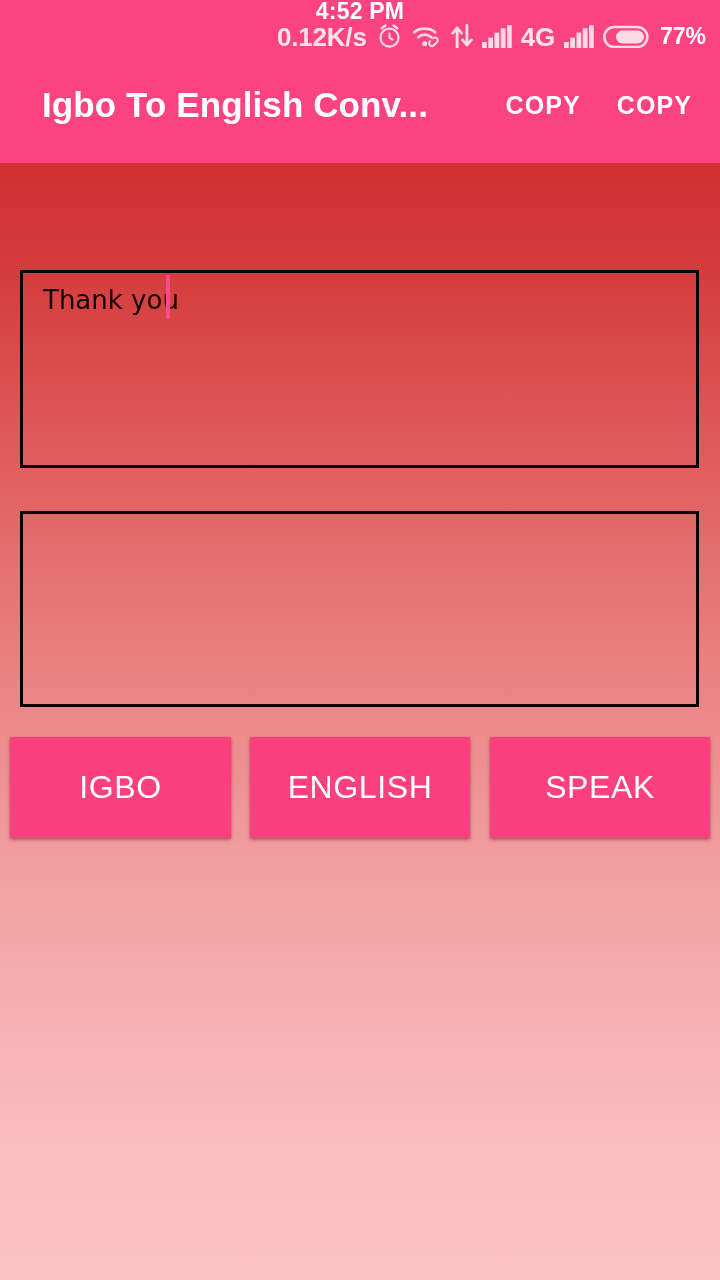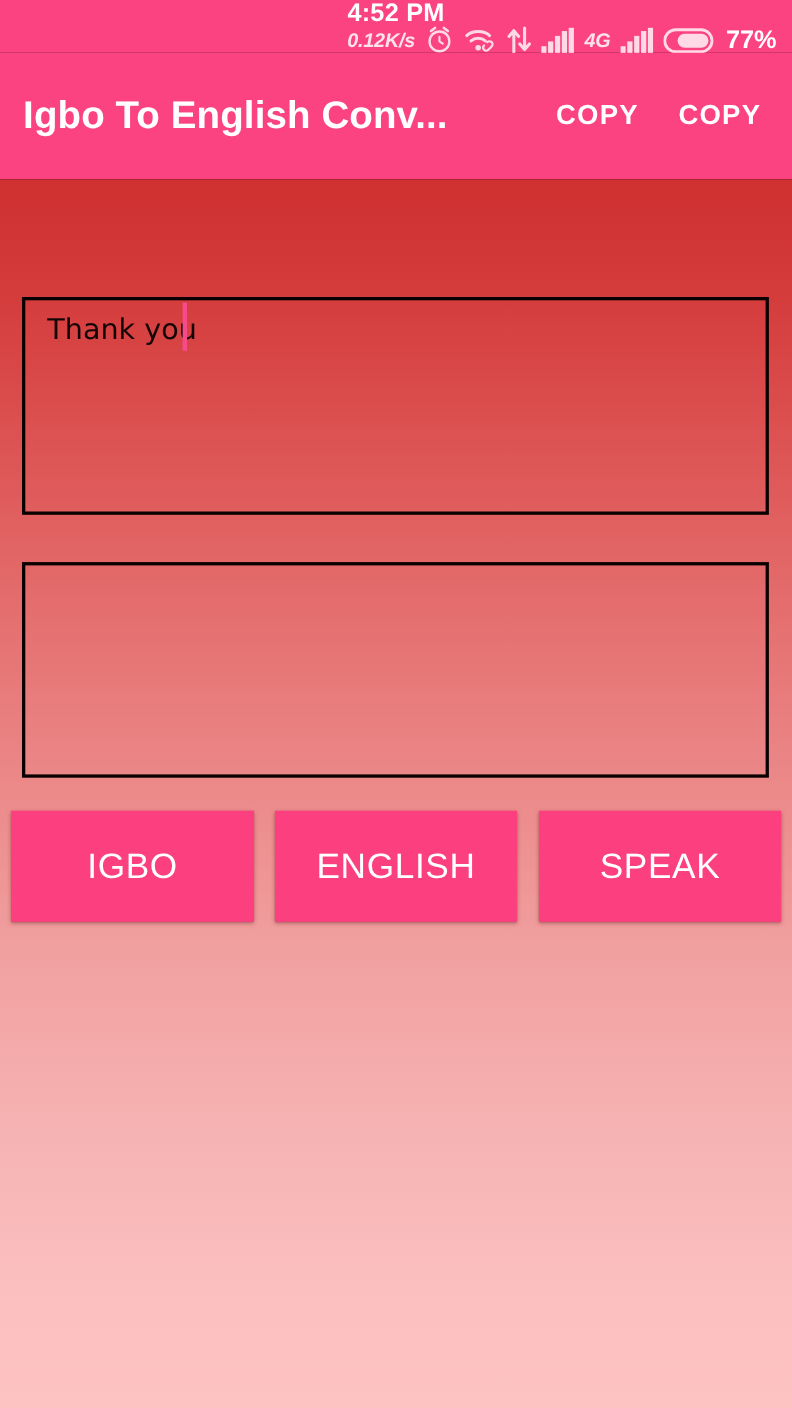--- a/index.html
+++ b/index.html
@@ -36,45 +36,44 @@
     line-height: 1;
   }
   #status-right {
     margin-left: auto;
     display: flex;
     align-items: center;
     gap: 9px;
   }
   .net-speed {
     color: #ffe3ec;
-    font-size: 18px;
+    font-size: 26px;
     font-weight: bold;
     line-height: 1;
     letter-spacing: -0.2px;
-    font-style: italic;
   }
   .battery-pct {
     color: #ffffff;
     font-size: 23px;
     font-weight: bold;
     line-height: 1;
     margin-left: 2px;
   }
   .sb-icon { display: block; }
 
   
   #app-bar {
     position: absolute;
     left: 0; top: 48px;
     width: 720px; height: 115px;
     background: #fb4381;
     display: flex;
     align-items: center;
     box-sizing: border-box;
-    padding: 0 24px 0 21px;
+    padding: 0 24px 0 42px;
   }
   #app-title {
     color: #ffffff;
     font-size: 35px;
     font-weight: bold;
     white-space: nowrap;
     overflow: hidden;
     line-height: 1.1;
     letter-spacing: 0.1px;
   }

